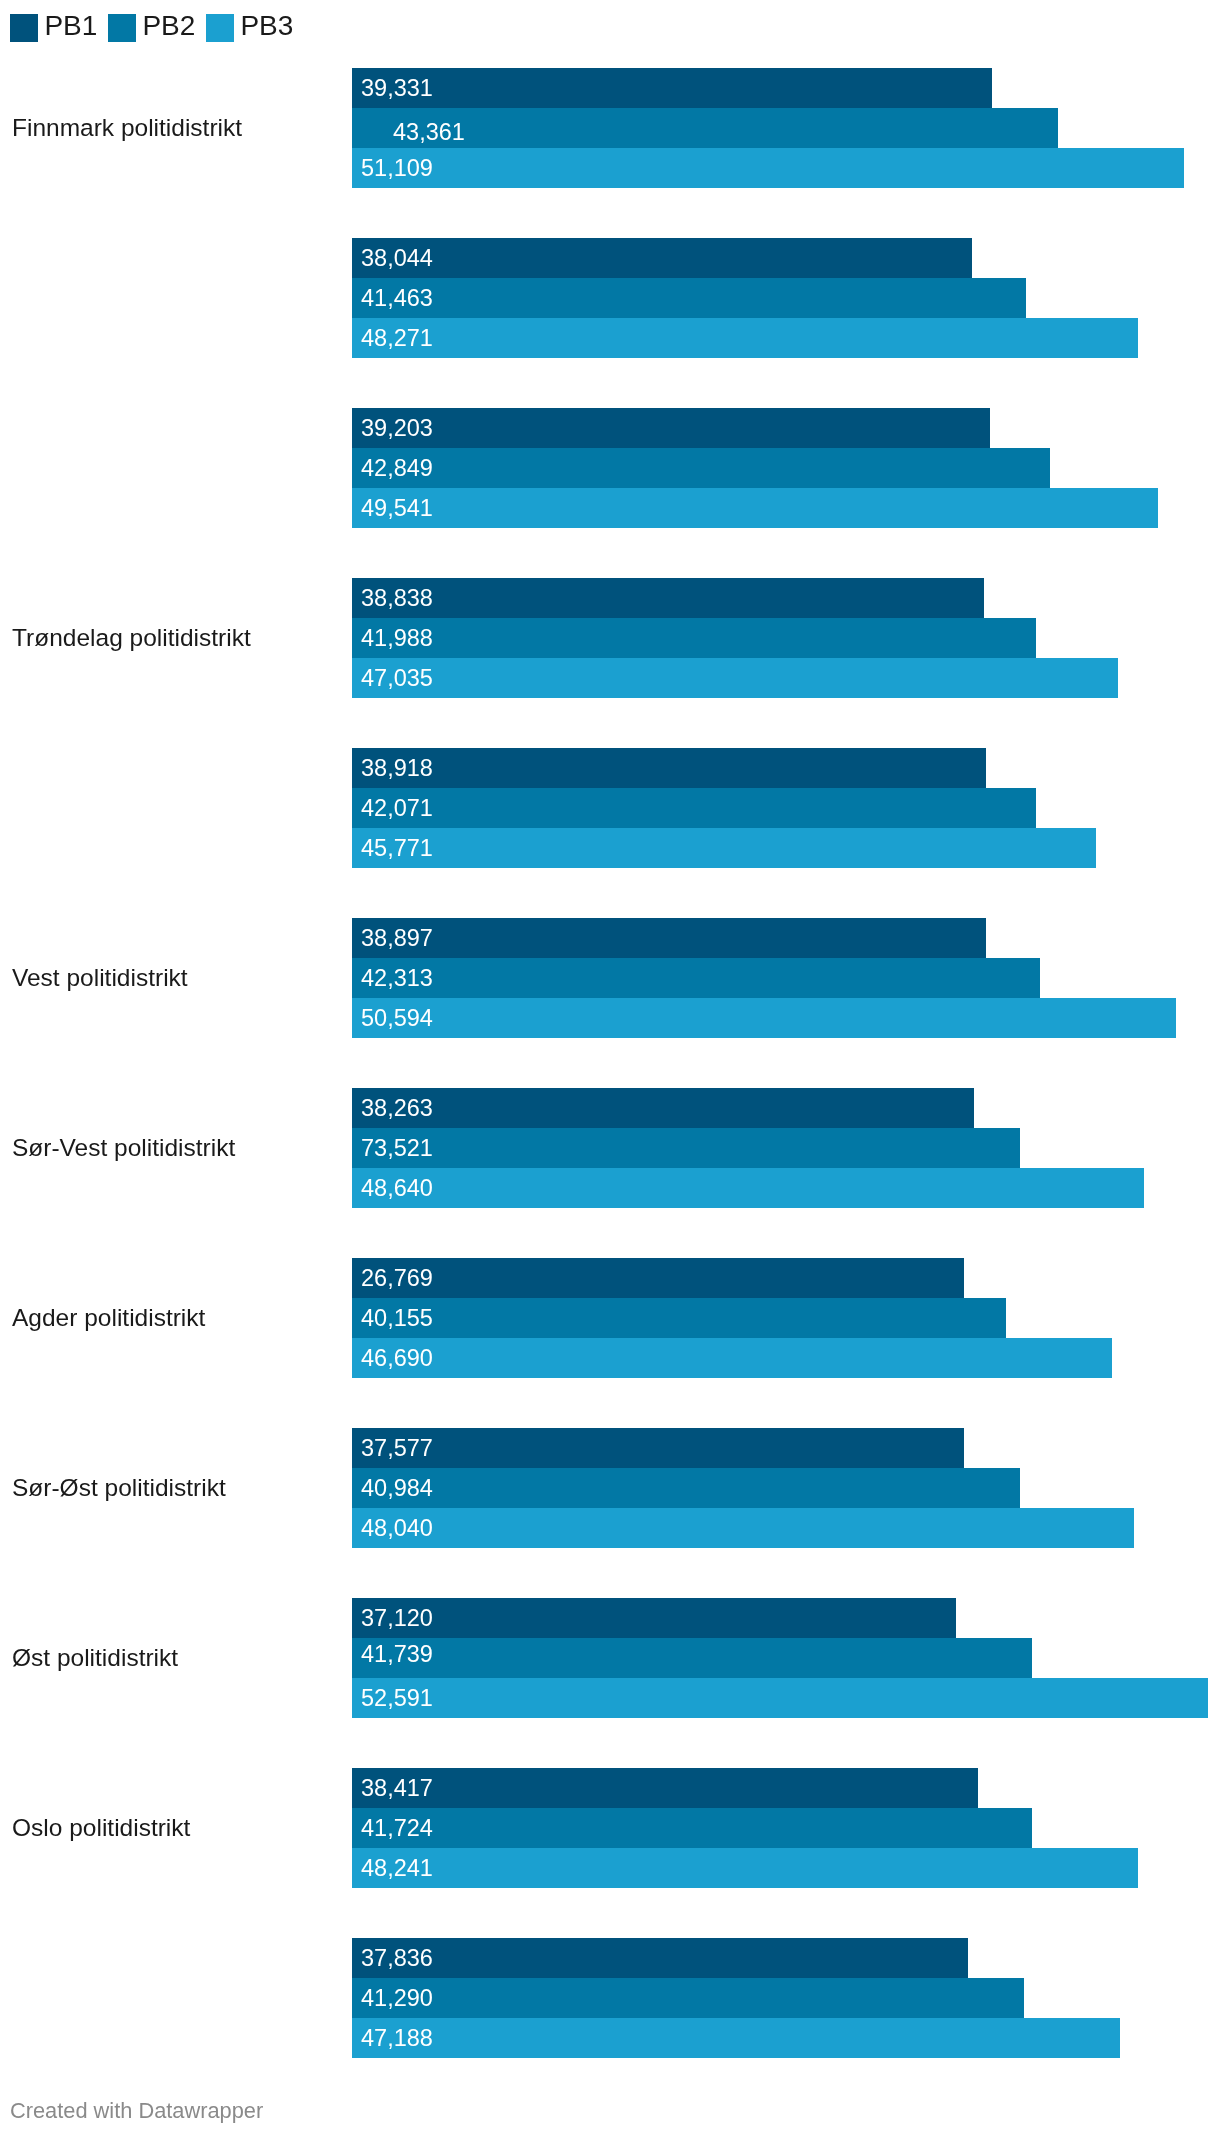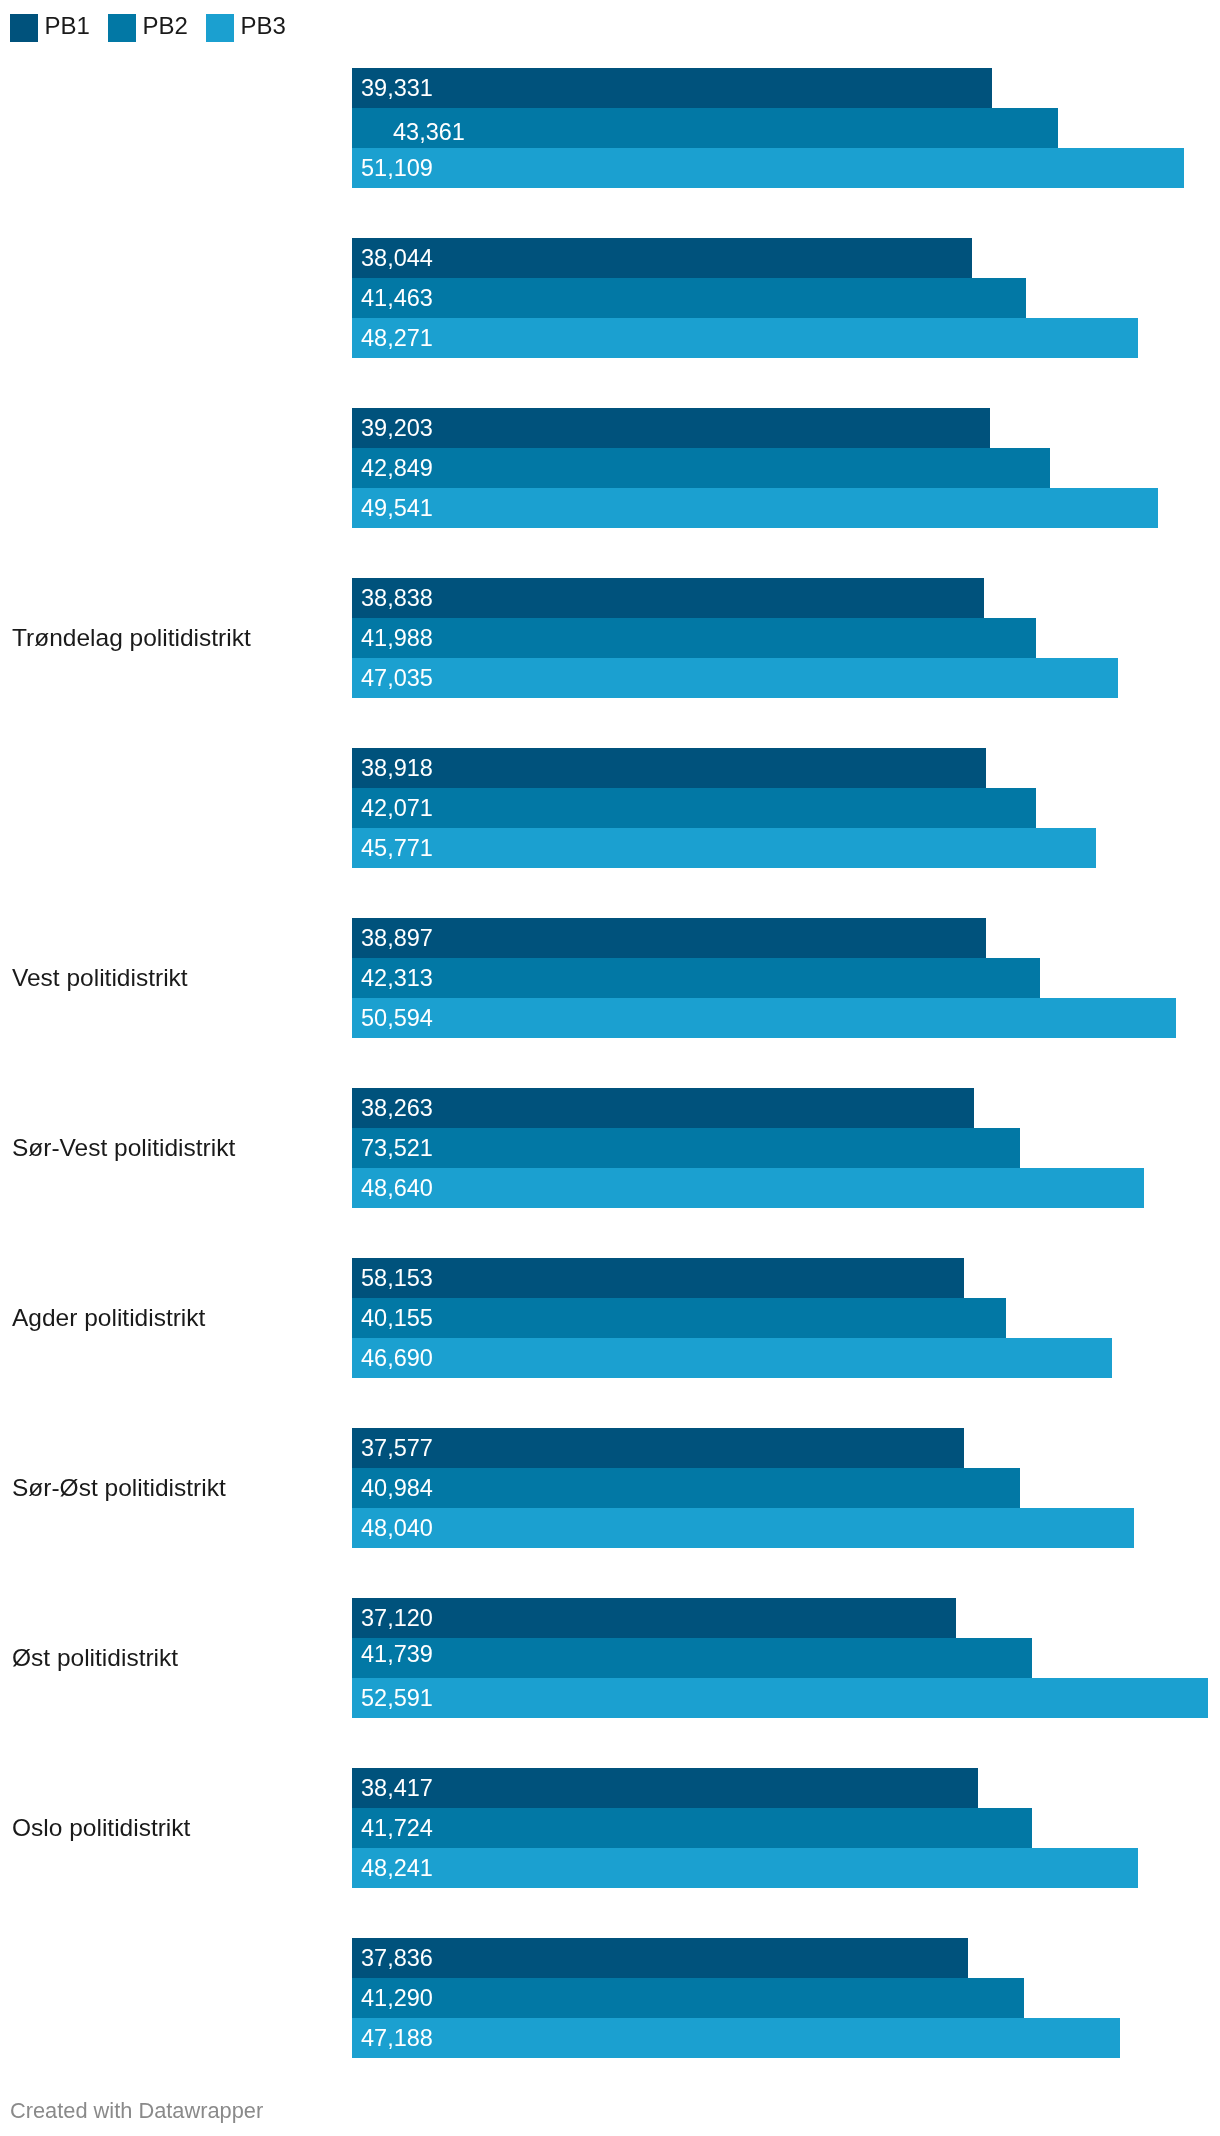--- a/index.html
+++ b/index.html
@@ -15,21 +15,21 @@
   
   #legend{position:absolute;left:0;top:0;width:1220px;height:56px;z-index:3;}
   .legend-item{position:absolute;top:14px;height:28px;}
   .legend-item.i0{left:10px;}
   .legend-item.i1{left:108px;}
   .legend-item.i2{left:206px;}
   .legend-swatch{position:absolute;left:0;top:0;width:28px;height:28px;}
   .legend-label{
     position:absolute;left:28px;top:-2px;height:28px;
     display:flex;align-items:center;
-    padding-left:6.4px;font-size:24px;color:#1a1a1a;
+    padding-left:6.4px;font-size:28px;color:#1a1a1a;
     white-space:nowrap;
     will-change:transform;
   }
 
   
   #bars{position:absolute;left:0;top:0;z-index:1;shape-rendering:crispEdges;}
 
   
   #plot{position:absolute;left:0;top:0;width:1220px;height:2136px;z-index:2;}
   .group{position:absolute;left:0;width:1220px;height:120px;}
@@ -134,20 +134,21 @@
     </g>
     <g class="bar-group-rects">
       <rect class="bar-rect" x="352" y="1938" width="616" height="40" fill="#00527c"></rect>
       <rect class="bar-rect" x="352" y="1978" width="672" height="40" fill="#0278a5"></rect>
       <rect class="bar-rect" x="352" y="2018" width="768" height="40" fill="#1ba0d0"></rect>
     </g>
   </svg>
 
   <div id="plot">
     <div class="group" style="top: 68px; height: 120px;">
+      <div class="cat-label" style="height: 120px;">Finnmark politidistrikt</div>
       <div class="bar-value v0" style="top: -0.4px; left: 361px; height: 40px;">39,331</div>
       <div class="bar-value v1" style="top: 39.6px; left: 361px; height: 48px; margin-left: 32px;">43,361</div>
       <div class="bar-value v2" style="top: 79.6px; left: 361px; height: 40px;">51,109</div>
     </div>
     <div class="group" style="top: 238px; height: 120px;">
       <div class="bar-value v0" style="top: -0.4px; left: 361px; height: 40px;">38,044</div>
       <div class="bar-value v1" style="top: 39.6px; left: 361px; height: 40px;">41,463</div>
       <div class="bar-value v2" style="top: 79.6px; left: 361px; height: 40px;">48,271</div>
     </div>
     <div class="group" style="top: 408px; height: 120px;">
@@ -173,21 +174,21 @@
       <div class="bar-value v2" style="top: 79.6px; left: 361px; height: 40px;">50,594</div>
     </div>
     <div class="group" style="top: 1088px; height: 120px;">
       <div class="cat-label" style="height: 120px;">Sør-Vest politidistrikt</div>
       <div class="bar-value v0" style="top: -0.4px; left: 361px; height: 40px;">38,263</div>
       <div class="bar-value v1" style="top: 39.6px; left: 361px; height: 40px;">73,521</div>
       <div class="bar-value v2" style="top: 79.6px; left: 361px; height: 40px;">48,640</div>
     </div>
     <div class="group" style="top: 1258px; height: 120px;">
       <div class="cat-label" style="height: 120px;">Agder politidistrikt</div>
-      <div class="bar-value v0" style="top: -0.4px; left: 361px; height: 40px;">58,153</div>
+      <div class="bar-value v0" style="top: -0.4px; left: 361px; height: 40px;">26,769</div>
       <div class="bar-value v1" style="top: 39.6px; left: 361px; height: 40px;">40,155</div>
       <div class="bar-value v2" style="top: 79.6px; left: 361px; height: 40px;">46,690</div>
     </div>
     <div class="group" style="top: 1428px; height: 120px;">
       <div class="cat-label" style="height: 120px;">Sør-Øst politidistrikt</div>
       <div class="bar-value v0" style="top: -0.4px; left: 361px; height: 40px;">37,577</div>
       <div class="bar-value v1" style="top: 39.6px; left: 361px; height: 40px;">40,984</div>
       <div class="bar-value v2" style="top: 79.6px; left: 361px; height: 40px;">48,040</div>
     </div>
     <div class="group" style="top: 1598px; height: 120px;">

